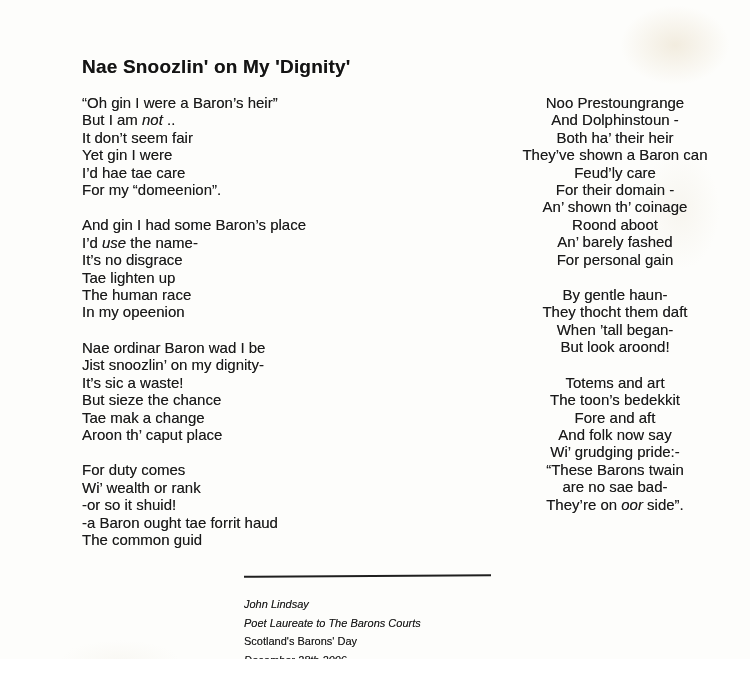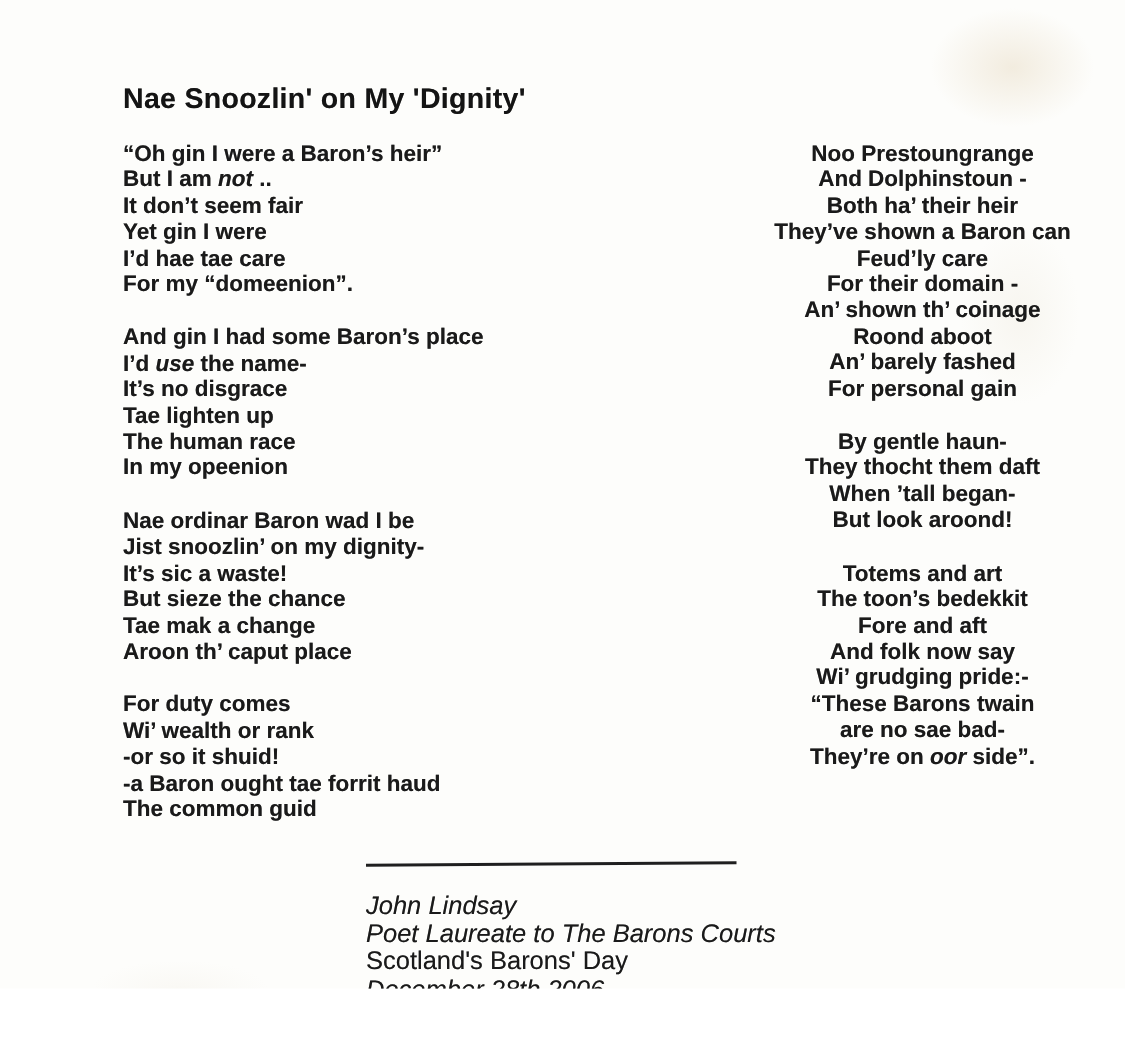--- a/index.html
+++ b/index.html
@@ -44,28 +44,28 @@
     color: #141414;
   }
   .col {
     position: absolute;
     top: 94px;
     font-size: 15px;
     line-height: 17.4px;
   }
   .col-left  { left: 82px;  width: 340px; }
   .col-right { left: 500px; width: 230px; text-align: center; }
-  .stanza { margin: 0 0 18px 0; font-weight: bold; }
+  .stanza { margin: 0 0 18px 0; }
   .line { white-space: pre-wrap; }
   .line i { font-style: italic; }
   .signature {
     position: absolute;
     left: 244px;
     top: 575px;
-    font-size: 17px;
+    font-size: 11px;
   }
   .sig-rule {
     width: 247px;
     height: 2px;
     background: #1f1f1f;
     transform: rotate(-0.4deg);
   }
   .sig-lines {
     margin-top: 18px;
     line-height: 18.6px;

